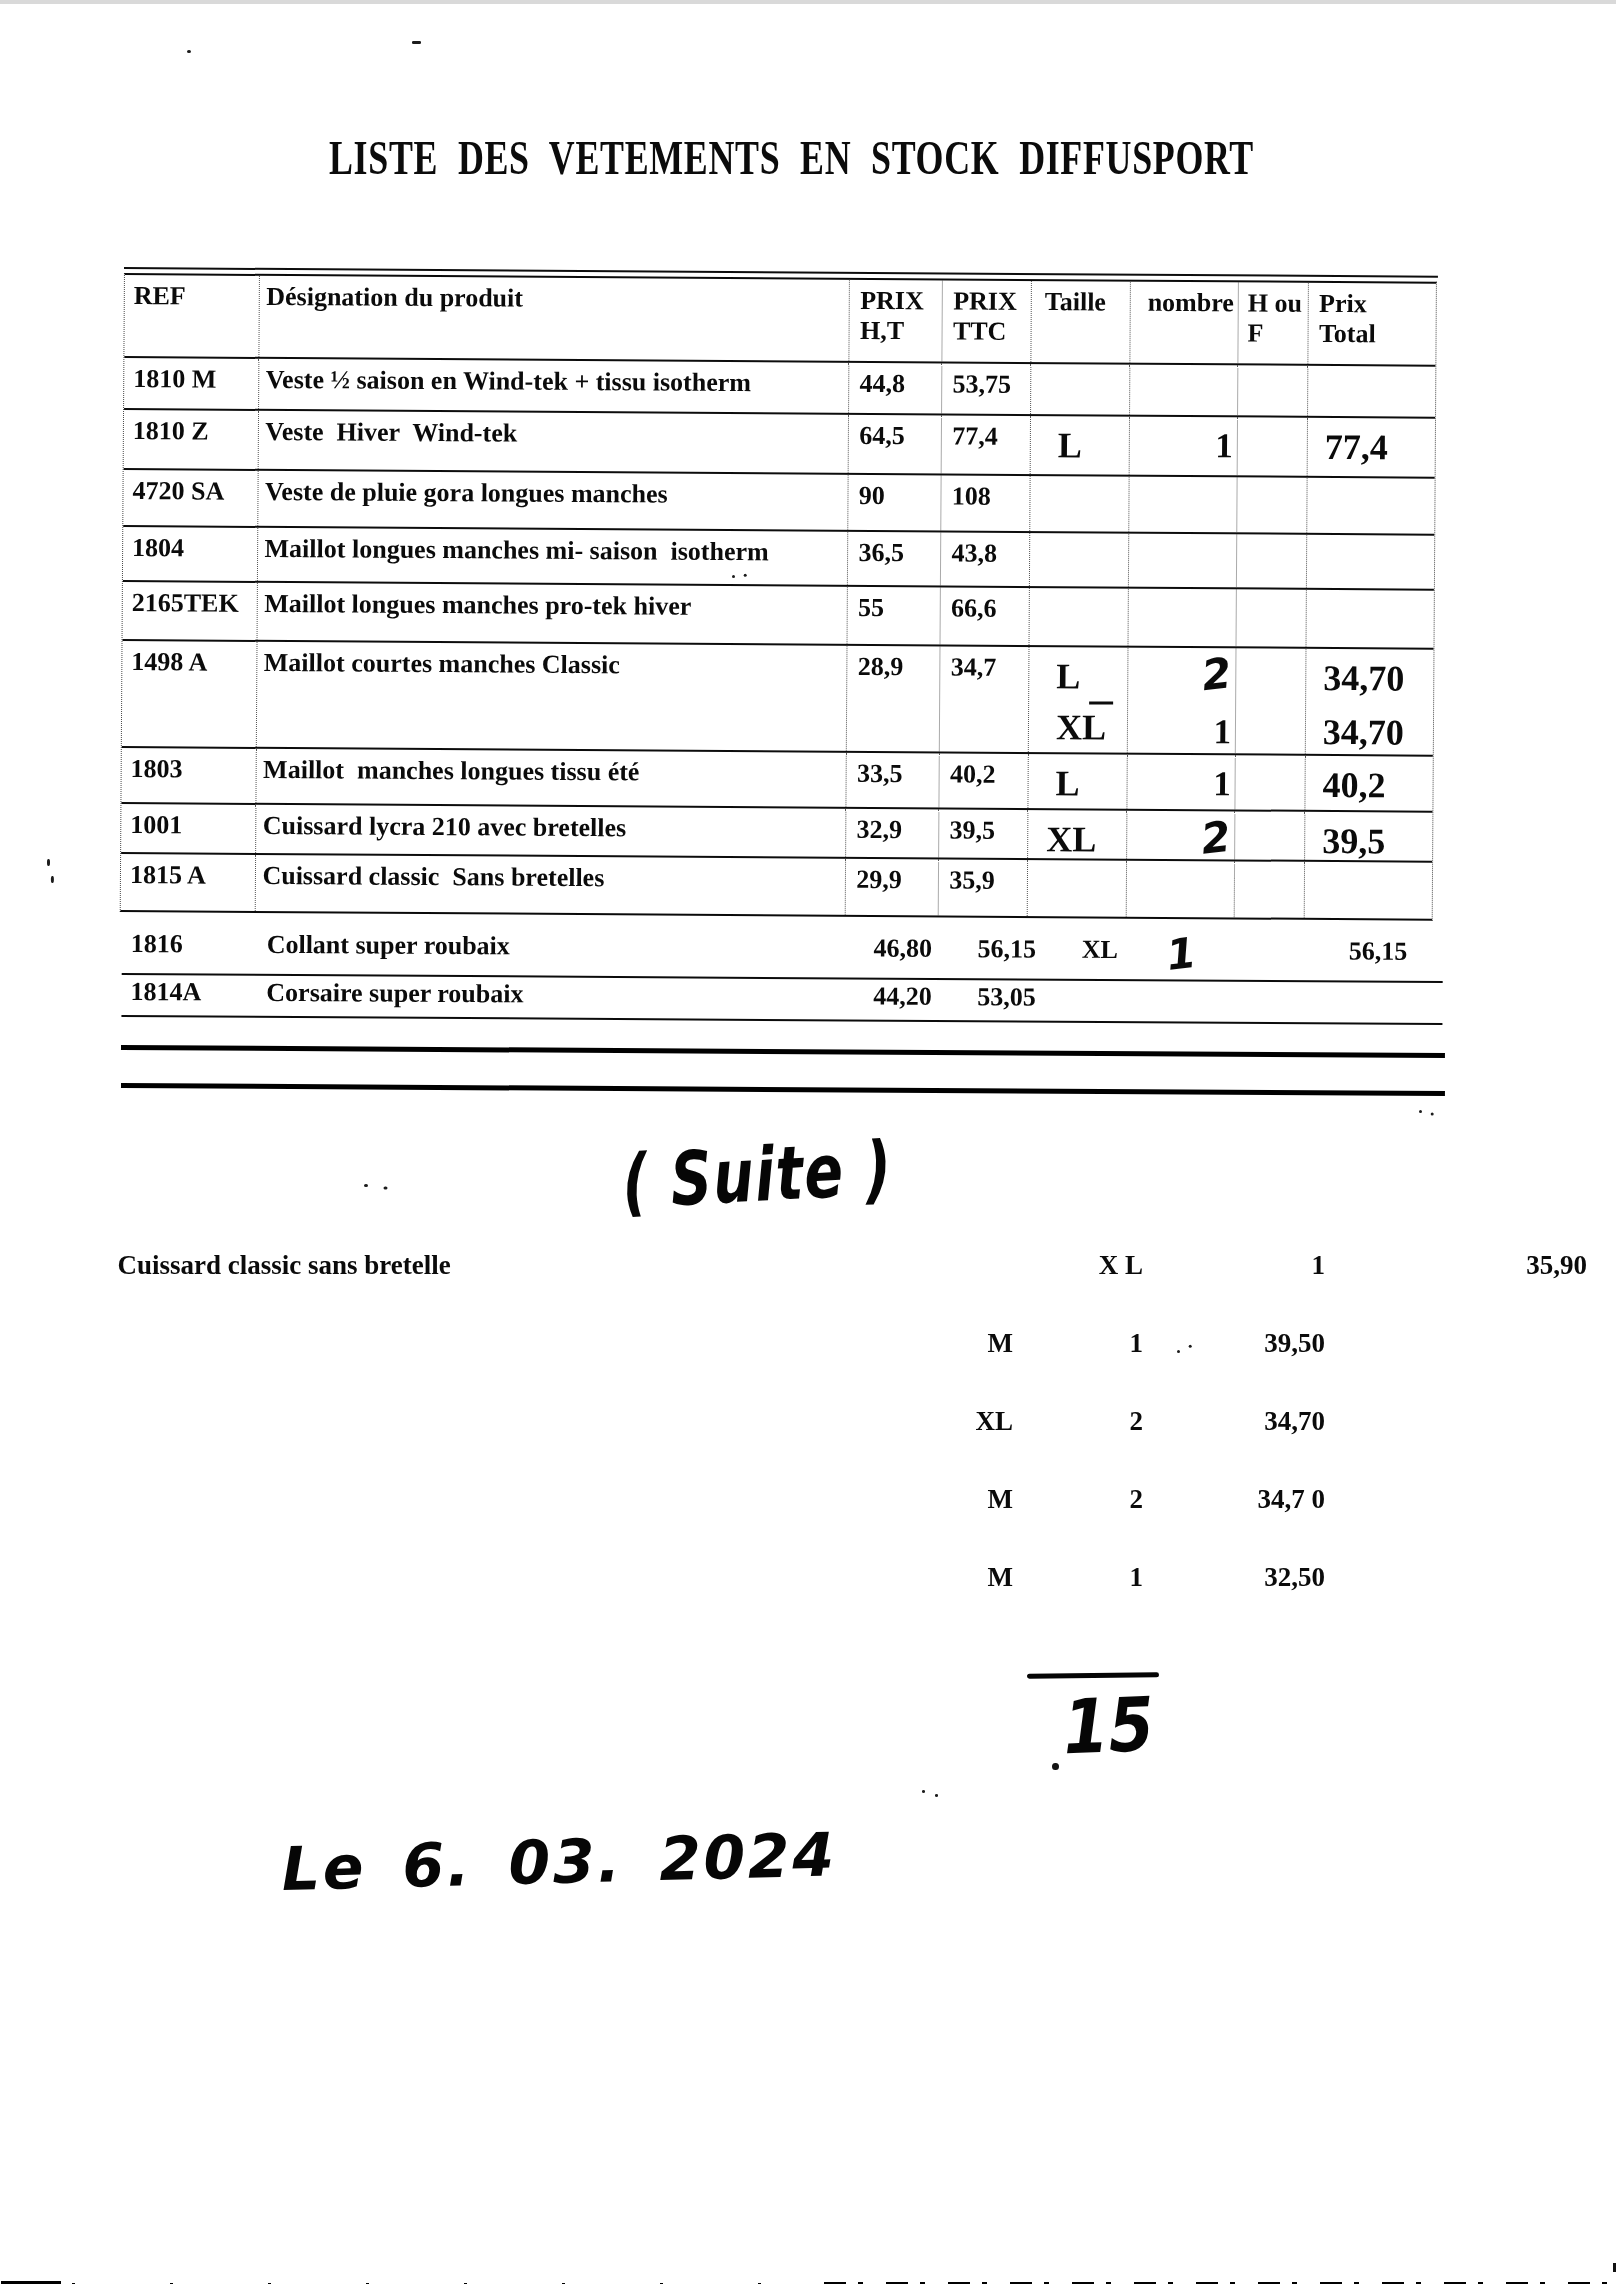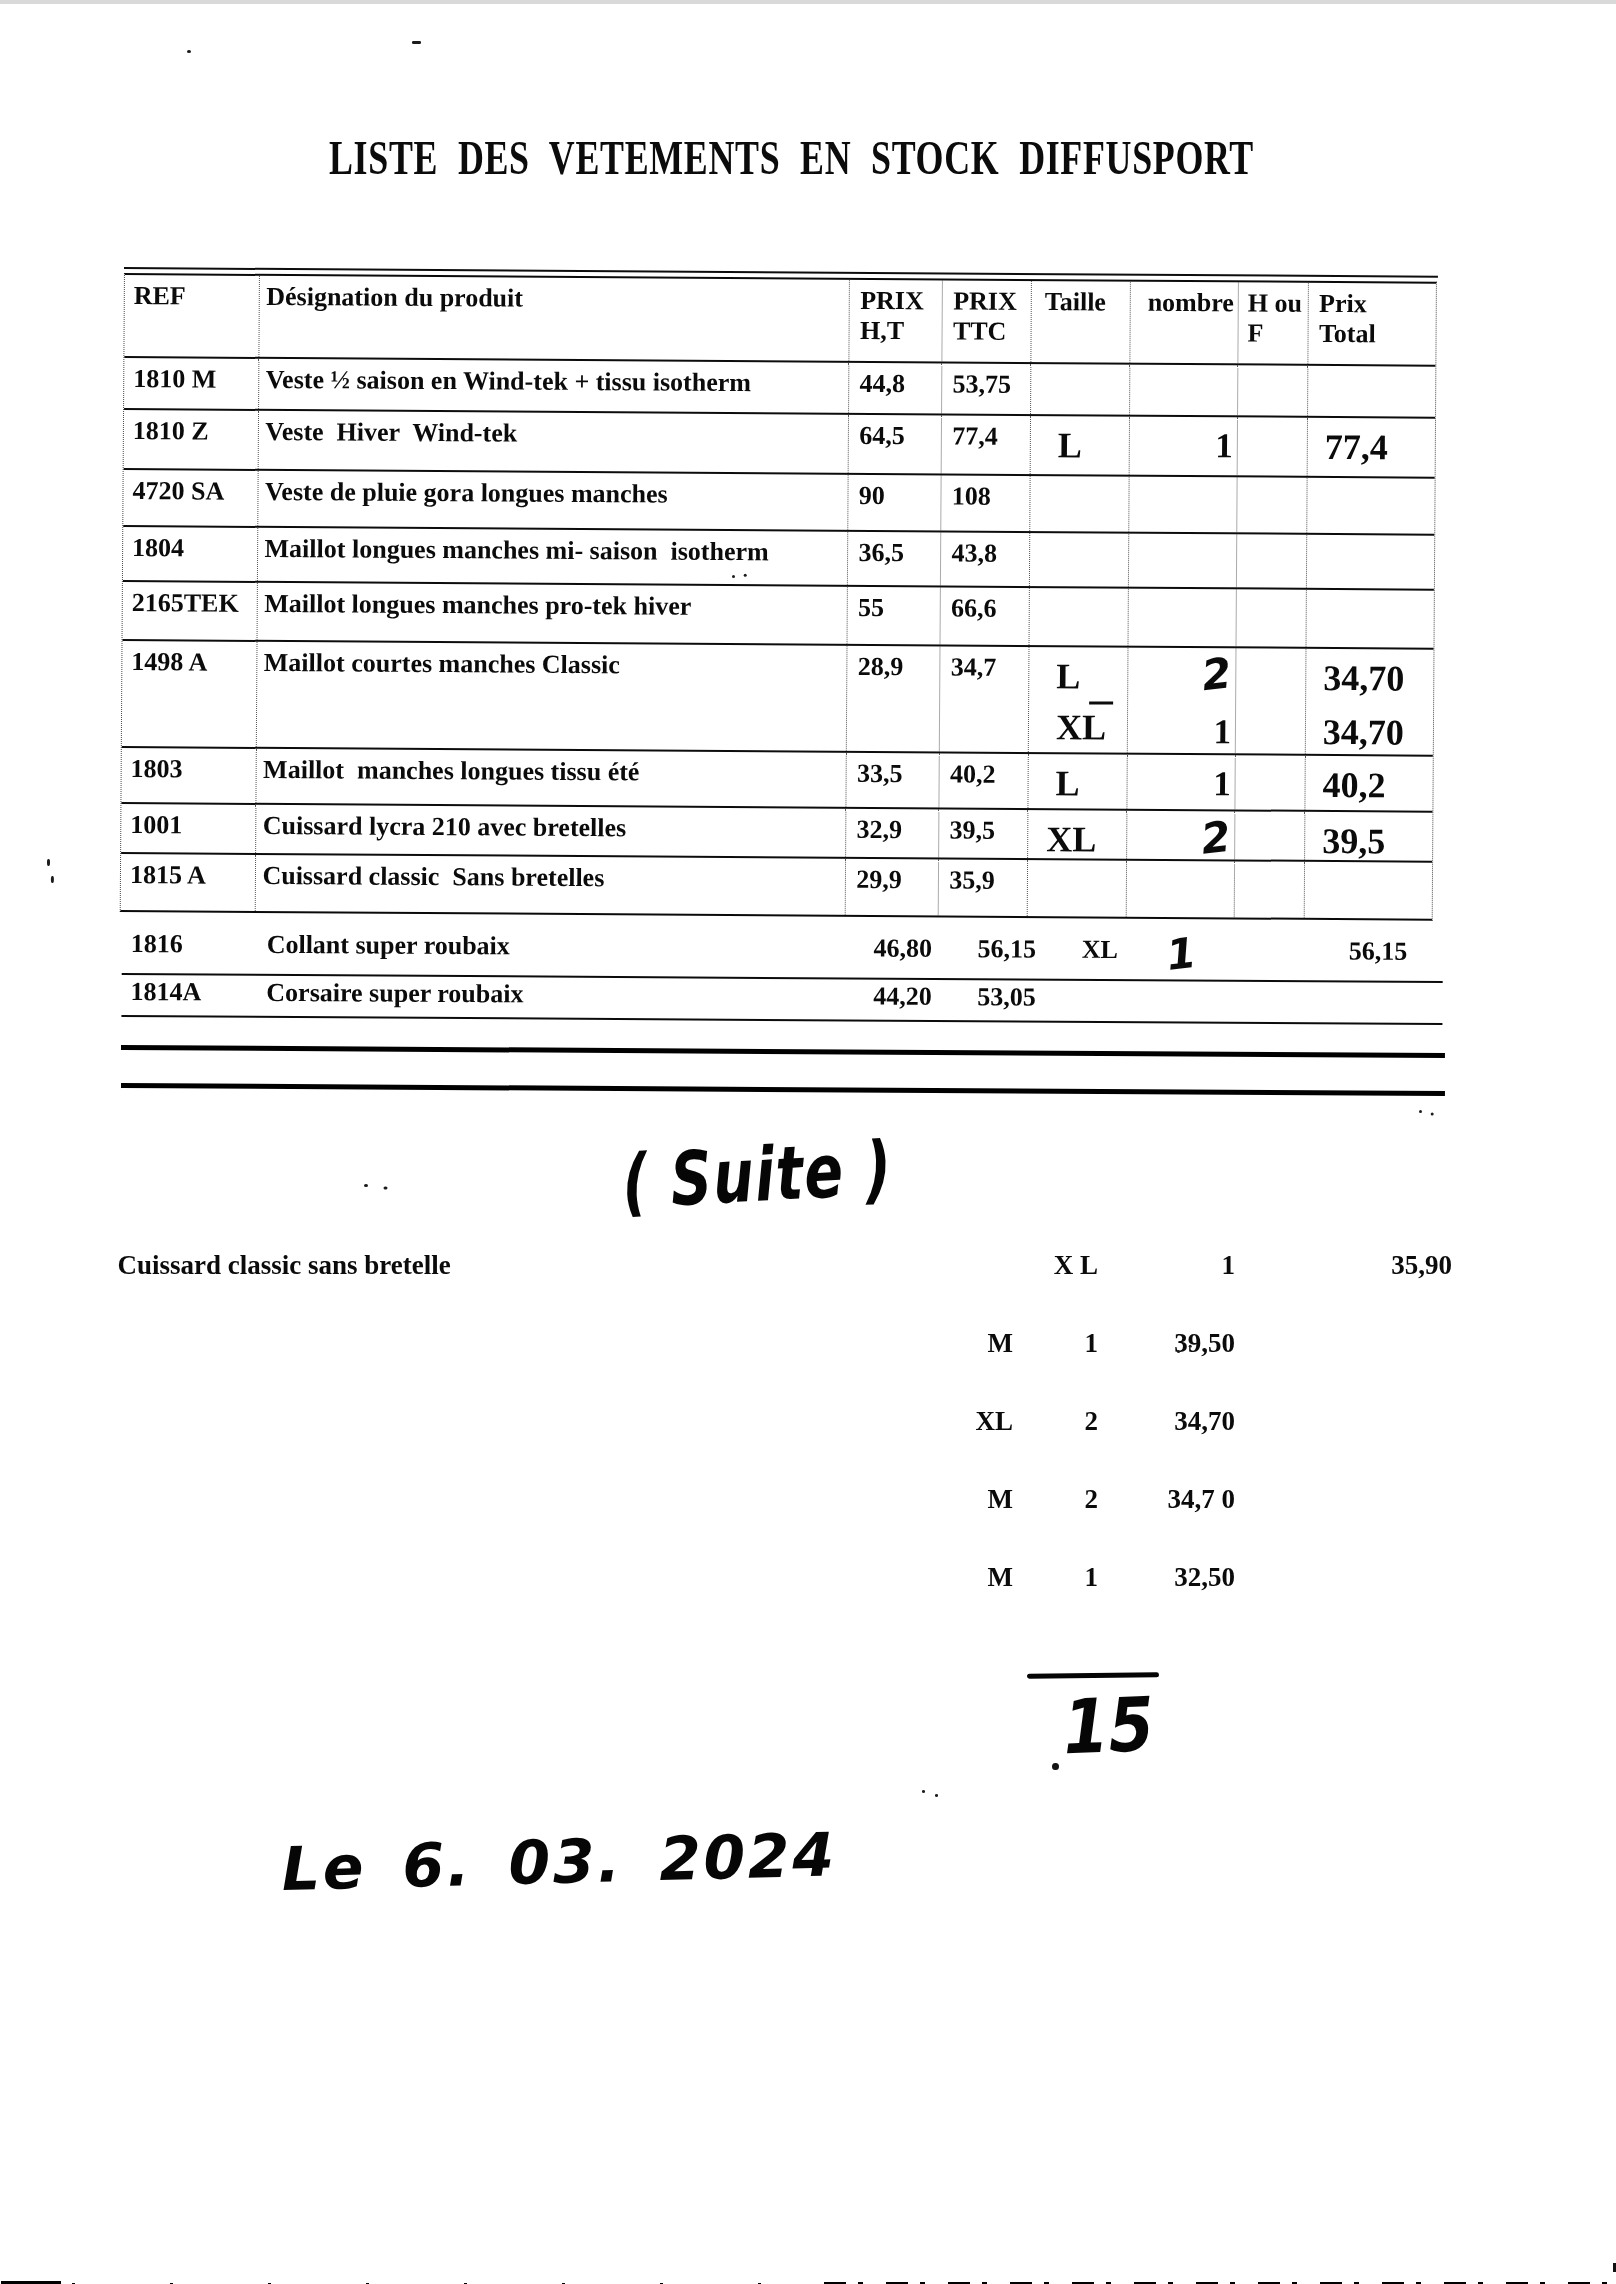--- a/index.html
+++ b/index.html
@@ -108,21 +108,21 @@
   
   .suite-heading {
     position: absolute; left: 620px; top: 1135px;
     font-size: 57px; letter-spacing: 1.3px;
     transform: rotate(-3deg) scale(1, 1.3); transform-origin: left top;
   }
   .suite-zone { position: absolute; left: 111px; top: 1246px; width: 1341px; }
   .srow {
     display: grid;
     grid-template-columns: 902px 85px 137px 217px;
-    height: 78px; align-items: start;
+    height: 78px; align-items: start; gap: 45px;
   }
   .sc { font-size: 27px; font-weight: bold; white-space: pre-wrap; }
   .sc.s-desc { padding-left: 6.5px; }
   .sc.s-taille, .sc.s-nombre, .sc.s-total { text-align: right; }
 
   
   .total-rule {
     position: absolute; left: 1027px; top: 1669px; width: 132px; height: 4.6px;
     background: #050505; border-radius: 2.6px; transform: rotate(-0.6deg);
   }

